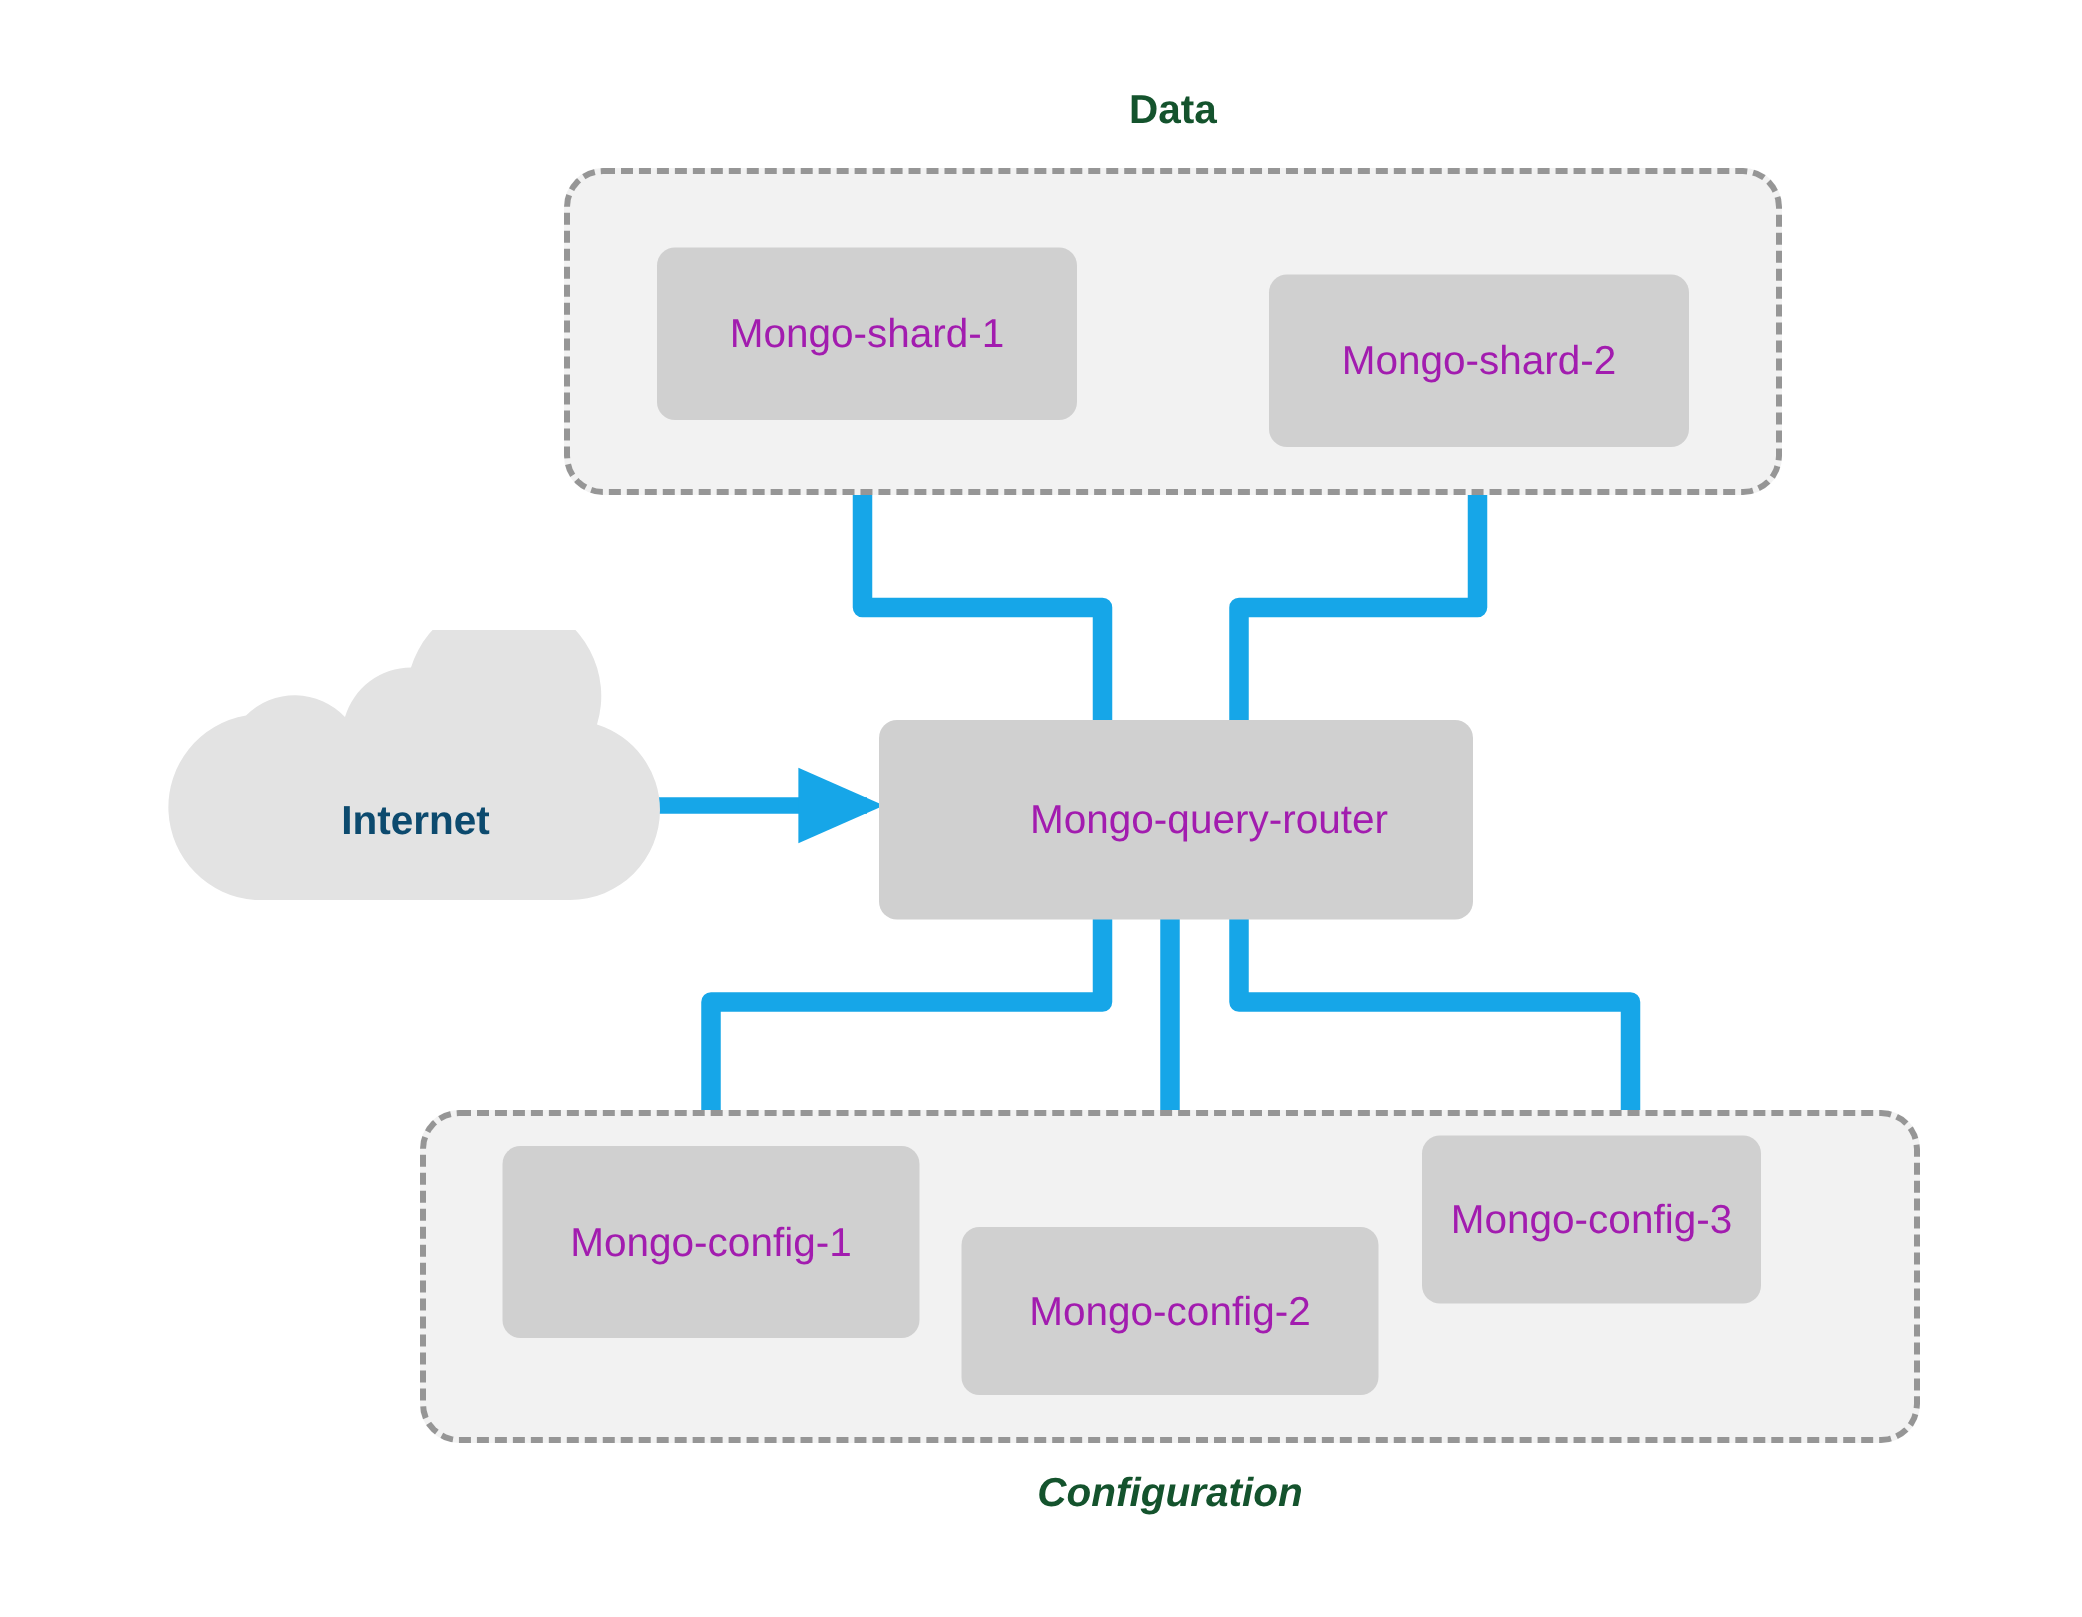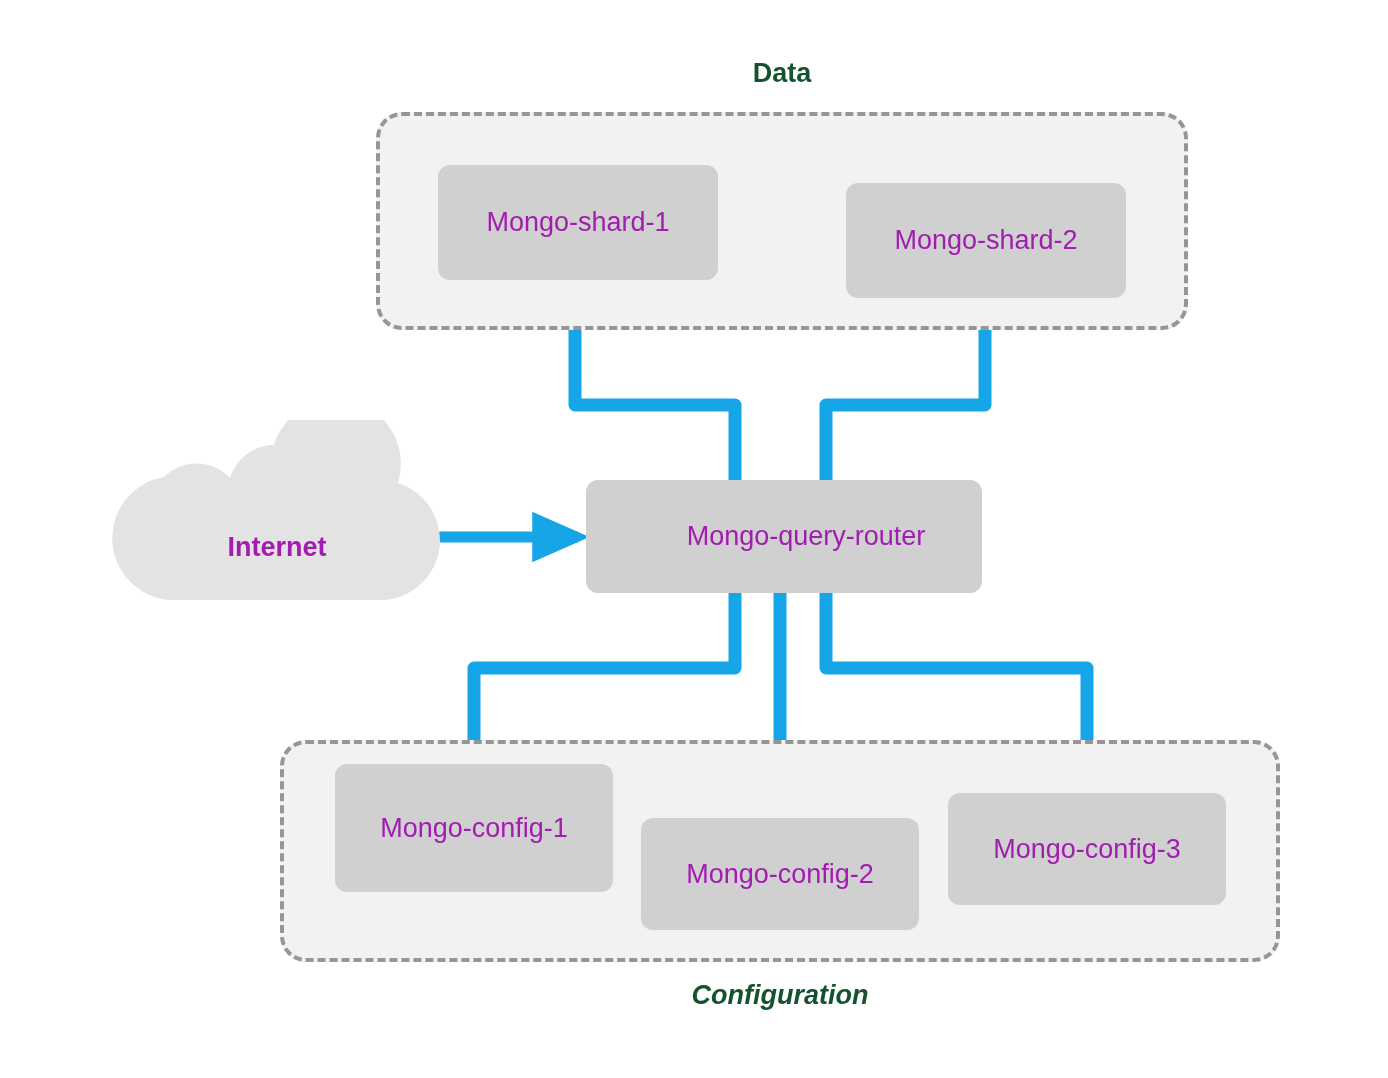--- a/index.html
+++ b/index.html
@@ -69,41 +69,41 @@
     justify-content: center;
     font-size: 27px;
     font-weight: 400;
     color: #a21caf;
     white-space: nowrap;
     z-index: 4;
   }
 
   #node-shard-1 { left: 438px;  top: 165px; width: 280px; height: 115px; }
   #node-shard-2 { left: 846px;  top: 183px; width: 280px; height: 115px; }
-  #node-router  { left: 586px;  top: 480px; width: 396px; height: 113px; padding-left: 44px; }
+  #node-router  { left: 586px;  top: 480px; width: 396px; height: 133px; padding-left: 44px; }
   #node-config-1 { left: 335px; top: 764px; width: 278px; height: 128px; }
   #node-config-2 { left: 641px; top: 818px; width: 278px; height: 112px; }
-  #node-config-3 { left: 948px; top: 793px; width: 278px; height: 112px; }
+  #node-config-3 { left: 948px; top: 757px; width: 226px; height: 112px; }
 
   
   #internet-cloud {
     position: absolute;
     left: 112px; top: 420px;
     width: 340px; height: 212px;
     z-index: 4;
   }
   #internet-cloud svg { display: block; width: 340px; height: 212px; }
   #internet-label {
     position: absolute;
     left: 112px; top: 532px;
     width: 330px;
     text-align: center;
     font-size: 27px;
     font-weight: 700;
-    color: #a21caf;
+    color: #0c4a6e;
     white-space: nowrap;
     z-index: 5;
   }
 </style>
 </head>
 <body>
 
 <div id="diagram-root">
 
   <svg id="connector-layer" viewBox="0 0 1388 1078" xmlns="http://www.w3.org/2000/svg">

